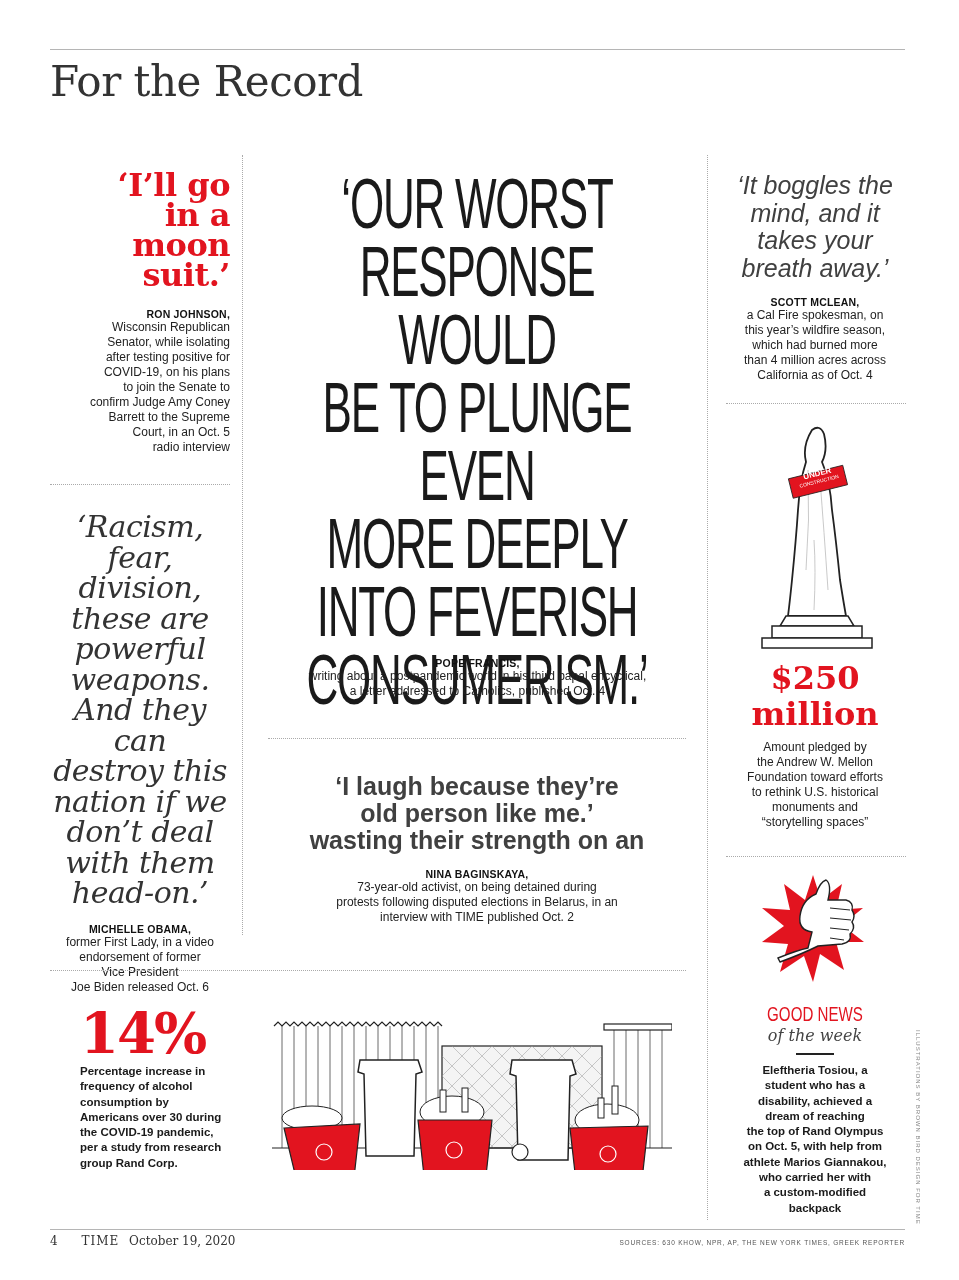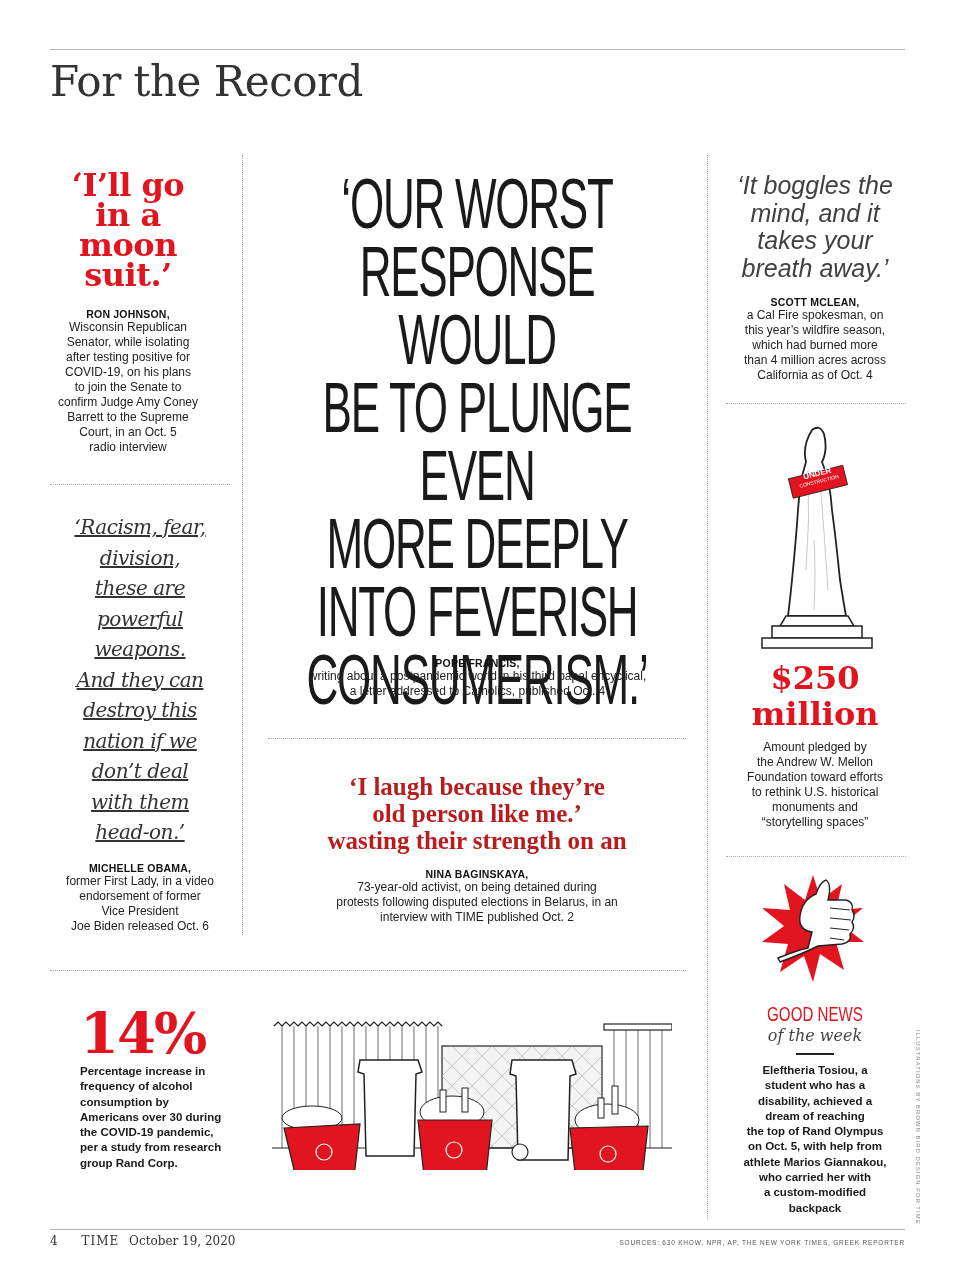--- a/index.html
+++ b/index.html
@@ -7,23 +7,23 @@
   .abs { position:absolute; }
   .rule-top { left:50px; top:49px; width:855px; height:0; border-top:1.5px solid #b5b5b5; }
   .page-title { left:50px; top:57px; font-family:"DejaVu Serif", serif; font-size:42px; font-weight:300; color:#333; letter-spacing:-0.5px; }
   .vdot { border-left:1px dotted #aaa; width:0; }
   .hdot { border-top:1px dotted #aaa; height:0; }
   .center { text-align:center; }
   .attr-name { font-family:"Liberation Sans", sans-serif; font-weight:bold; font-size:10.5px; color:#111; letter-spacing:0.2px; }
   .attr-desc { font-family:"Liberation Sans", sans-serif; font-size:12px; line-height:15px; color:#222; }
   .red { color:#e2141f; }
   .q-red-serif { font-family:"DejaVu Serif", serif; font-weight:bold; font-size:32px; line-height:30px; letter-spacing:-0.5px; }
-  .q-italic-serif { font-family:"DejaVu Serif", serif; font-style:italic; font-size:20px; line-height:30.5px; color:#333; letter-spacing:-0.5px;text-decoration:underline; }
+  .q-italic-serif { font-family:"DejaVu Serif", serif; font-style:italic; font-size:30px; line-height:30.5px; color:#333; letter-spacing:-0.5px; }
   .q-big { font-family:"Liberation Sans Narrow","Liberation Sans", sans-serif; font-size:71px; line-height:68px; color:#1a1a1a; letter-spacing:-2px; transform:scaleX(0.62); transform-origin:center top; }
-  .q-gray { font-family:Liberation Serif, serif; font-weight:bold; font-size:25px; line-height:27px; color:#b91c1c; }
+  .q-gray { font-family:Liberation Sans, sans-serif; font-weight:bold; font-size:25px; line-height:27px; color:#404040; }
   .q-italic-sans { font-family:"Liberation Sans", sans-serif; font-style:italic; font-size:25px; line-height:27.5px; color:#404040; font-weight:300; }
   .stat-red { font-family:"DejaVu Serif", serif; font-weight:bold; font-size:32px; line-height:36px; color:#e2141f; }
   .stat-14 { font-family:"DejaVu Serif", serif; font-weight:bold; font-size:56px; color:#e2141f; letter-spacing:-2px; }
   .stat-desc-bold { font-family:Liberation Sans, sans-serif; font-weight:bold; font-size:11.5px; line-height:15.3px; color:#1a1a1a; }
   .good-news { font-family:"Liberation Sans", sans-serif; font-size:21px; color:#e2141f; transform:scaleX(0.72); transform-origin:center; letter-spacing:0; }
   .of-week { font-family:"DejaVu Serif", serif; font-style:italic; font-size:16px; color:#444; }
   .footer-rule { left:50px; top:1229px; width:855px; border-top:1.5px solid #b5b5b5; }
   .footer-left { left:50px; top:1234px; font-family:"DejaVu Serif", serif; font-size:12px; color:#333; }
   .footer-left .pn { margin-right:20px; }
   .footer-left .brand { font-variant:small-caps; letter-spacing:1px; margin-right:6px; }
@@ -32,21 +32,21 @@
 </style>
 </head>
 <body>
 
 <div class="abs rule-top"></div>
 <div class="abs page-title">For the Record</div>
 
 <div class="abs vdot" style="left:242px; top:155px; height:780px;"></div>
 <div class="abs vdot" style="left:707px; top:155px; height:1065px;"></div>
 
-<div class="abs center" style="left:38px; top:170px; width:180px;">
+<div class="abs center" style="left:50px; top:170px; width:180px;text-align:right;">
   <div class="q-red-serif red">
     <div>‘I’ll go</div>
     <div>in a</div>
     <div>moon</div>
     <div>suit.’</div>
   </div>
   <div style="height:18px;"></div>
   <div class="attr-name">RON JOHNSON,</div>
   <div class="attr-desc">
     <div>Wisconsin Republican</div>

